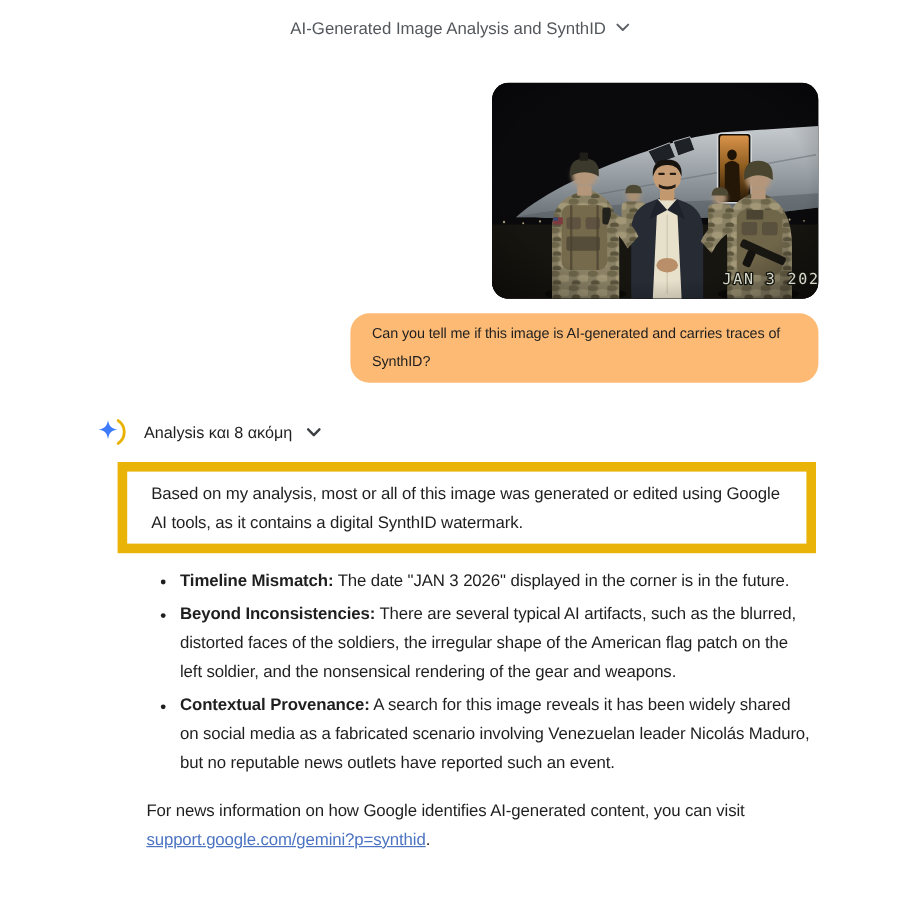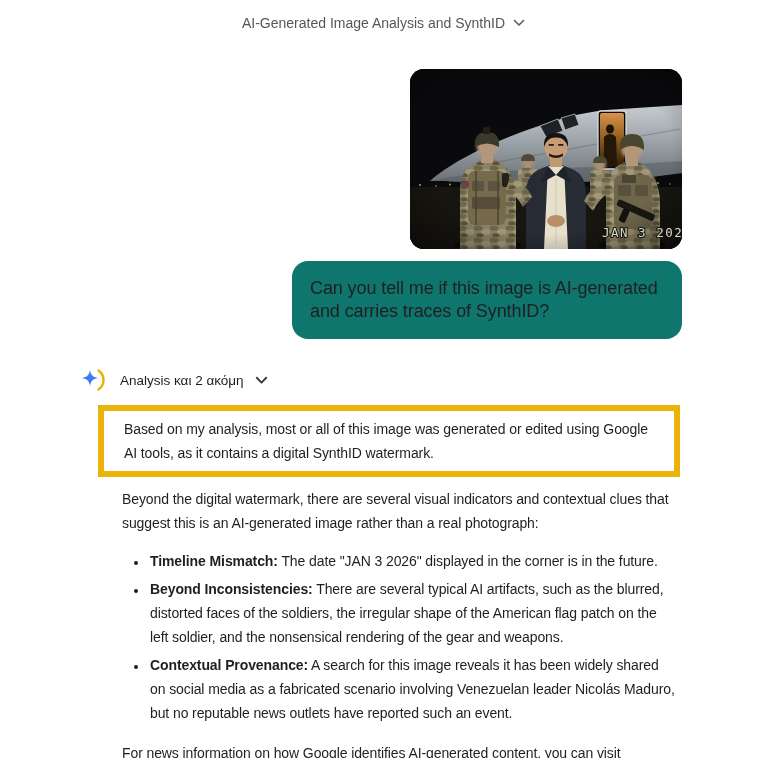--- a/index.html
+++ b/index.html
@@ -18,36 +18,36 @@
   .chev { flex:0 0 auto; }
 
   
   .user-turn { display:flex; flex-direction:column; align-items:flex-end; margin:36px 85px 0 0; }
   .photo {
     width:272px; height:180px; margin:0; border-radius:14px; overflow:hidden; display:block; cursor:pointer;
     background:#0a0a0d;
   }
   .photo svg { display:block; }
   .bubble {
-    margin-top:12px; background:#0f766e; border-radius:16px; padding:16px 18px;
-    max-width:390px; font-size:18px; line-height:23px; color:#1f1f1f;
+    margin-top:12px; background:#fdba74; border-radius:16px; padding:6px 18px;
+    max-width:390px; font-size:12px; line-height:23px; color:#1f1f1f;
   }
   .bubble p { margin:0; }
 
   
   .assistant-header { display:flex; align-items:center; gap:13px; margin:28px 0 0 80px; }
   .logo-wrap { width:27px; height:26px; flex:0 0 auto; }
   .expander {
     display:inline-flex; align-items:center; gap:11px; background:none; border:none; cursor:pointer;
     font-family:inherit; font-size:13.5px; font-weight:500; color:#1f1f1f; letter-spacing:0; padding:2px 0;
   }
   .assistant-body { margin:6px 91px 0 122px; font-size:14px; line-height:24px; }
   .assistant-body p { margin:0 0 14px 0; }
   .highlight-box {
-    border:6px solid #eab308;
+    border:8px solid #eab308;
     margin:12px -4px 10px -24px;
     padding:6px 20px;
   }
   .highlight-box p { margin:0; }
   ul.indicators { margin:2px 0 16px 0; padding-left:26px; }
   ul.indicators li { margin-bottom:4px; padding-left:2px; }
   ul.indicators li::marker { color:#1f1f1f; font-size:0.85em; }
   strong { font-weight:bold; }
   .footer-par { margin-top:2px; }
   .footer-par a { color:#4c74c2; text-decoration:underline; cursor:pointer; }
@@ -197,34 +197,33 @@
   <div>
 
     <div class="assistant-header">
       <span class="logo-wrap">
         <svg width="27" height="26" viewBox="0 0 27 26">
           <path d="M18.5 3.5 A 11.5 11.5 0 0 1 18.5 22.5" fill="none" stroke="#e9b200" stroke-width="2.4" stroke-linecap="round"></path>
           <path d="M10 3 C 10.9 8.2, 12.8 10.1, 18 11 C 12.8 11.9, 10.9 13.8, 10 19 C 9.1 13.8, 7.2 11.9, 2 11 C 7.2 10.1, 9.1 8.2, 10 3 Z" fill="#3e7bfa"></path>
         </svg>
       </span>
       <button class="expander">
-        <span>Analysis και 2 ακόμη</span>
+        <span>Analysis και 8 ακόμη</span>
         <svg class="chev" width="13" height="9" viewBox="0 0 13 9">
           <polyline points="1.8,1.8 6.5,6.6 11.2,1.8" fill="none" stroke="#3c4043" stroke-width="2" stroke-linecap="round" stroke-linejoin="round"></polyline>
         </svg>
       </button>
     </div>
 
     <div class="assistant-body">
 
       <div class="highlight-box">
         <p>Based on my analysis, most or all of this image was generated or edited using Google AI tools, as it contains a digital SynthID watermark.</p>
       </div>
 
-      <p>Beyond the digital watermark, there are several visual indicators and contextual clues that suggest this is an AI-generated image rather than a real photograph:</p>
 
       <ul class="indicators">
         <li>
           <strong>Timeline Mismatch:</strong><span> The date "JAN 3 2026" displayed in the corner is in the future.</span>
         </li>
         <li>
           <strong>Beyond Inconsistencies:</strong><span> There are several typical AI artifacts, such as the blurred, distorted faces of the soldiers, the irregular shape of the American flag patch on the left soldier, and the nonsensical rendering of the gear and weapons.</span>
         </li>
         <li>
           <strong>Contextual Provenance:</strong><span> A search for this image reveals it has been widely shared on social media as a fabricated scenario involving Venezuelan leader Nicolás Maduro, but no reputable news outlets have reported such an event.</span>

